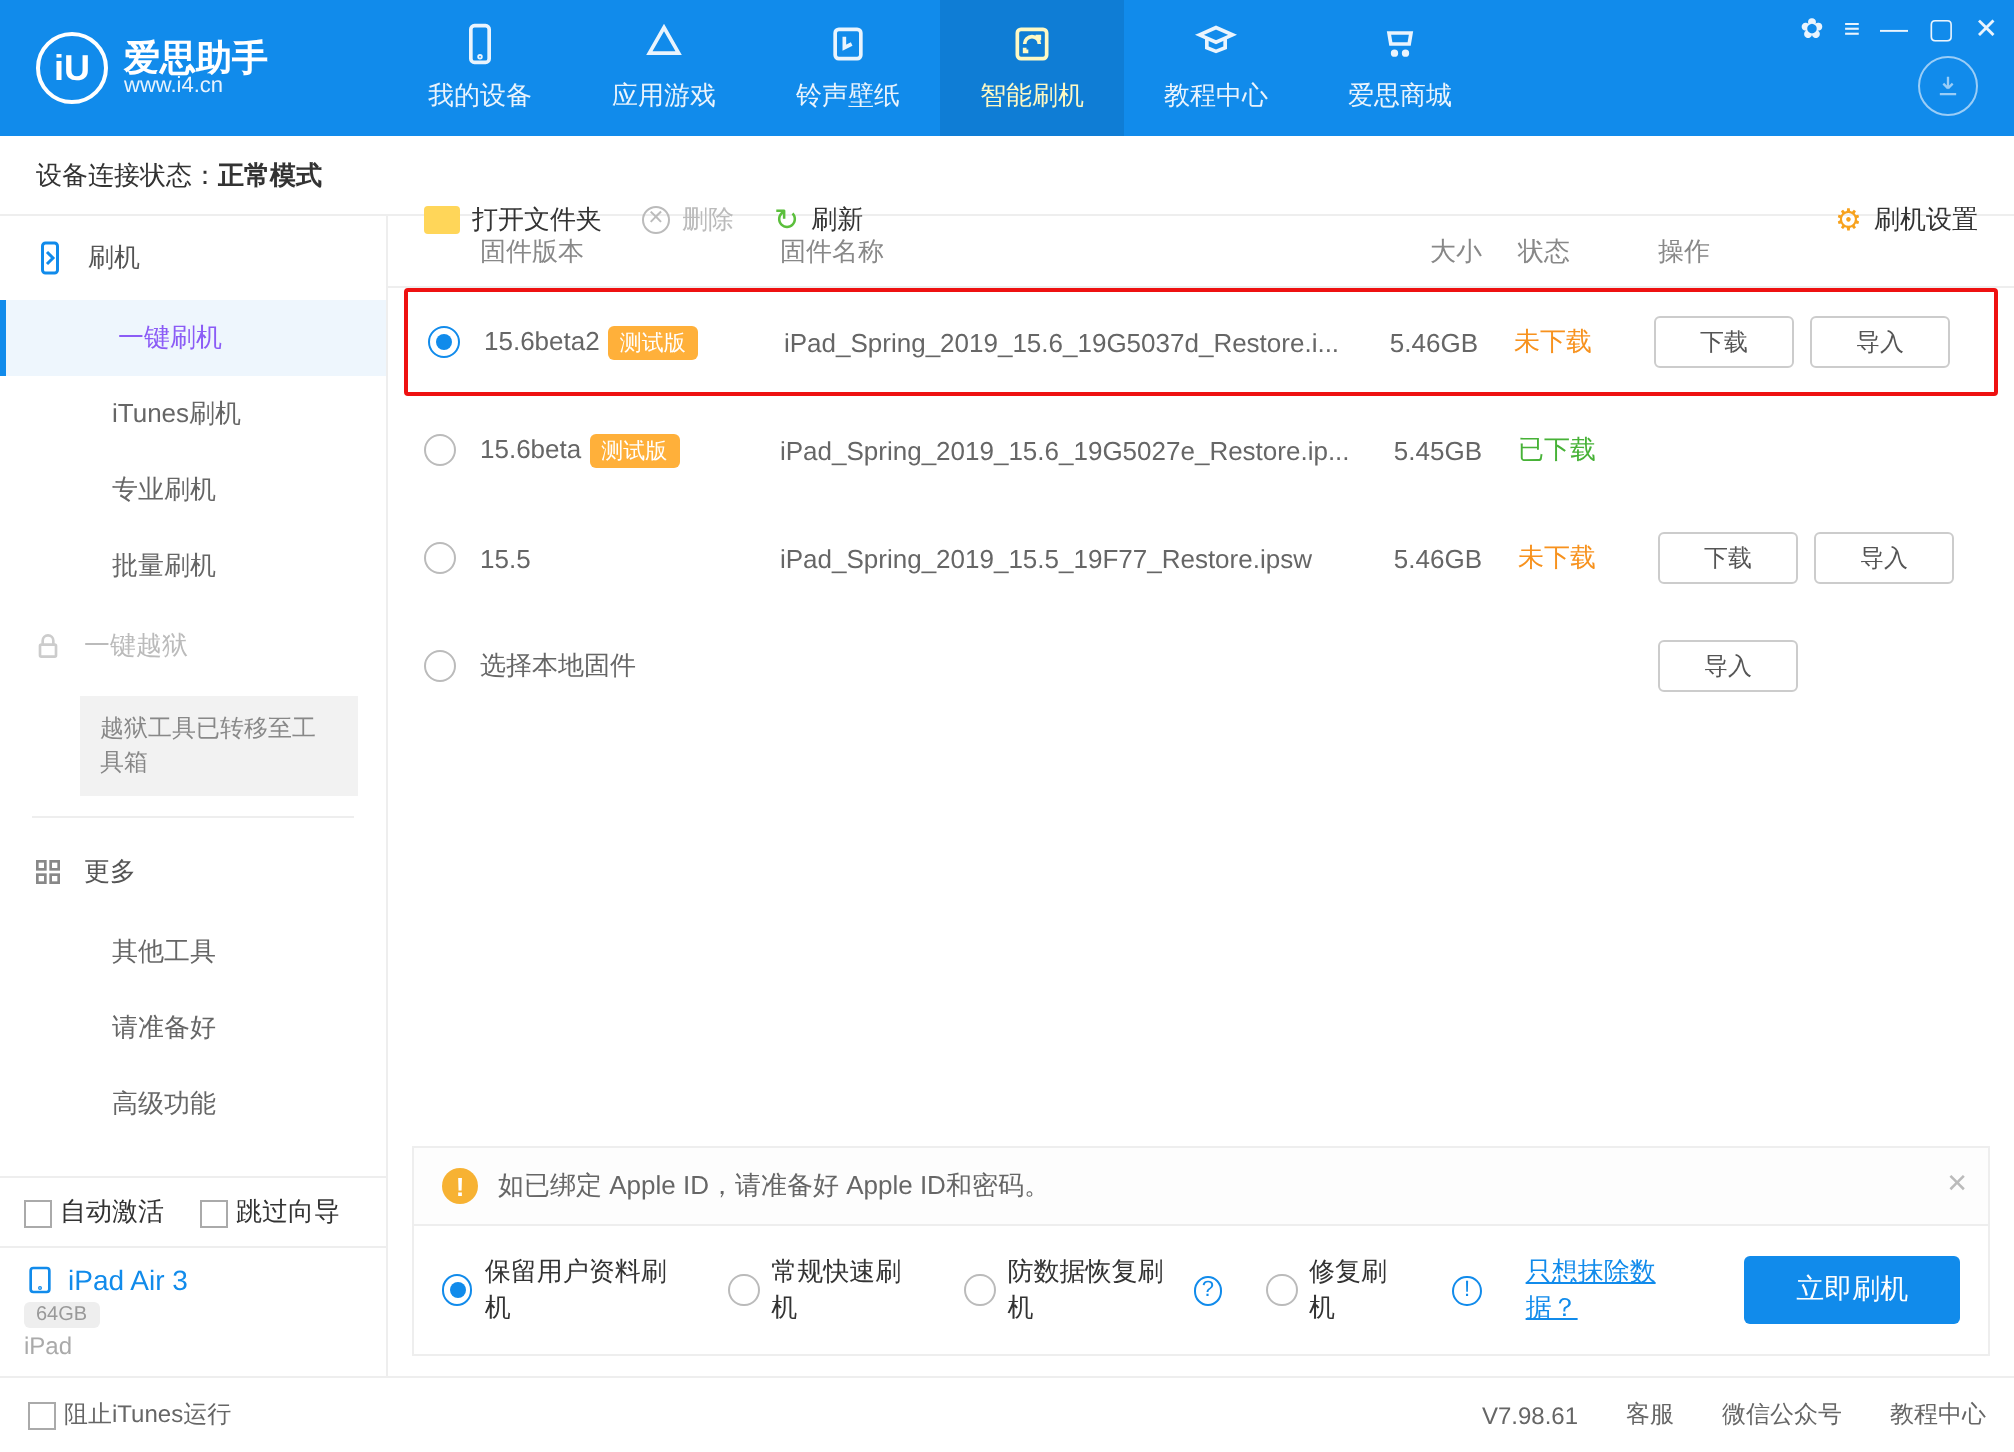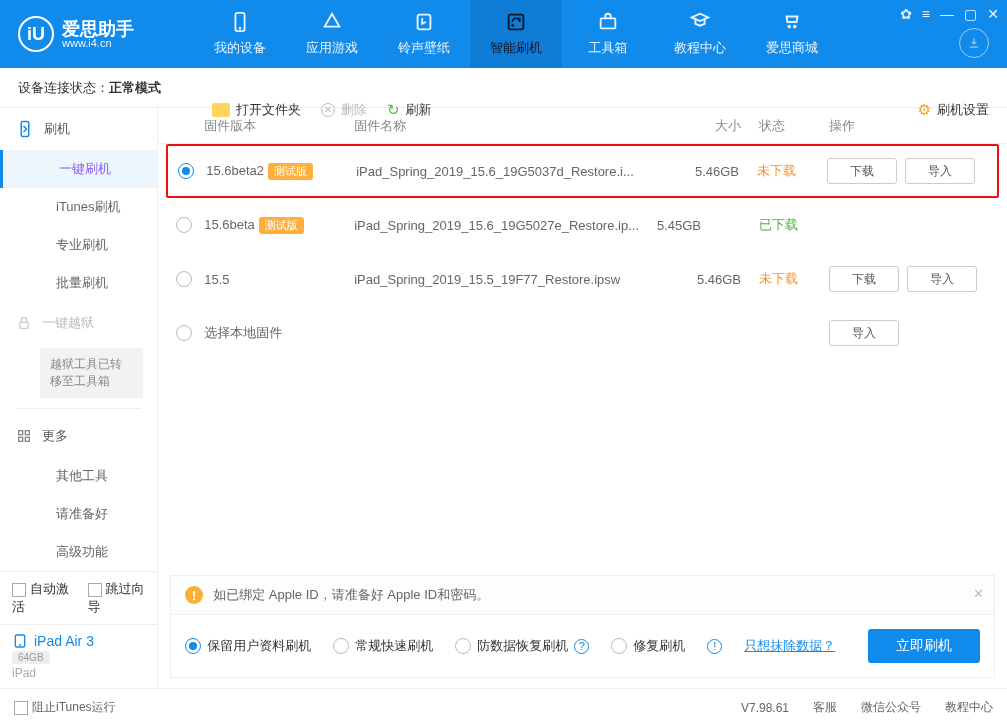--- a/index.html
+++ b/index.html
@@ -6,21 +6,21 @@
   body { width: 1007px; height: 726px; background: #fff; overflow: hidden; font-size: 13px; color: #333; }
 
   .titlebar { height: 68px; background: #118beb; display: flex; align-items: center; position: relative; }
   .logo-wrap { width: 194px; display: flex; align-items: center; padding-left: 18px; gap: 8px; }
   .logo-circle { width: 36px; height: 36px; border: 2px solid #fff; border-radius: 50%; color: #fff; display: flex; align-items: center; justify-content: center; font-weight: bold; font-size: 18px; }
   .logo-text { color: #fff; line-height: 1; }
   .logo-main { font-size: 18px; font-weight: 600; }
   .logo-sub { font-size: 11px; opacity: .9; }
   .topnav { display: flex; height: 100%; }
   .topnav-item { width: 92px; display: flex; flex-direction: column; align-items: center; justify-content: center; color: #eaf4fd; gap: 6px; cursor: pointer; }
-  .topnav-item.active { background: #0f7dd5; color: #0f172a; }
+  .topnav-item.active { background: #0f7dd5; color: #fef9c3; }
   .topnav-item svg { width: 22px; height: 22px; }
   .win-controls { position: absolute; right: 6px; top: 4px; display: flex; gap: 6px; color: #eaf4fd; font-size: 14px; }
   .win-controls span { cursor: pointer; padding: 2px; }
   .download-bubble { position: absolute; right: 18px; bottom: 10px; width: 30px; height: 30px; border: 1.5px solid #9acdf7; border-radius: 50%; color: #9acdf7; display: flex; align-items: center; justify-content: center; cursor: pointer; }
 
   .subbar { height: 40px; border-bottom: 1px solid #eee; display: flex; align-items: center; }
   .devstatus { width: 194px; padding-left: 18px; font-size: 13px; }
   .devstatus b { font-weight: 600; }
   .toolbar { flex: 1; display: flex; align-items: center; gap: 20px; padding-left: 18px; padding-right: 18px; margin-top: 44px; }
   .tool { display: flex; align-items: center; gap: 6px; font-size: 13px; cursor: pointer; }
@@ -59,21 +59,21 @@
   .rows { flex: 1; padding: 0 8px; }
   .row { display: flex; align-items: center; height: 54px; padding: 0 10px; font-size: 13px; color: #666; }
   .row.highlight { border: 2px solid #e11; border-radius: 2px; }
   .radio { width: 16px; height: 16px; border: 1.5px solid #bbb; border-radius: 50%; display: flex; align-items: center; justify-content: center; }
   .radio.selected { border-color: #118beb; }
   .radio.selected::after { content: ""; width: 8px; height: 8px; background: #118beb; border-radius: 50%; }
   .beta-tag { display: inline-block; font-size: 11px; padding: 1px 6px; background: #ffb03a; color: #fff; border-radius: 3px; margin-left: 4px; }
   .btn { width: 70px; height: 26px; border: 1px solid #ccc; background: #fff; border-radius: 3px; font-size: 12px; color: #555; cursor: pointer; }
   .btn + .btn { margin-left: 8px; }
   .status-orange { color: #f7921e; }
-  .status-green { color: #47b237; margin-left: 40px; }
+  .status-green { color: #47b237; }
 
   .notice { margin: 8px 12px 0 12px; border: 1px solid #eee; background: #fdfdfd; padding: 10px 14px; font-size: 13px; color: #666; display: flex; align-items: center; gap: 10px; position: relative; }
   .notice .warn { width: 18px; height: 18px; border-radius: 50%; background: #f7b233; color: #fff; display: inline-flex; align-items: center; justify-content: center; font-weight: bold; }
   .notice .close-x { position: absolute; right: 10px; top: 10px; color: #bbb; cursor: pointer; }
 
   .options-row { margin: 0 12px 10px 12px; border: 1px solid #eee; border-top: 0; background: #fff; padding: 14px; display: flex; align-items: center; gap: 22px; font-size: 13px; }
   .opt { display: flex; align-items: center; gap: 6px; }
   .info-dot { width: 15px; height: 15px; border: 1px solid #118beb; color: #118beb; border-radius: 50%; display: inline-flex; align-items: center; justify-content: center; font-size: 11px; }
   .link { color: #118beb; text-decoration: underline; cursor: pointer; }
   .primary-btn { margin-left: auto; background: #118beb; color: #fff; border: none; border-radius: 3px; height: 34px; width: 112px; font-size: 14px; cursor: pointer; }
@@ -112,27 +112,20 @@
           <path d="M10 8v6l4-2"></path>
         </svg>
         <span>铃声壁纸</span>
       </div>
     <div class="topnav-item active">
         <svg viewBox="0 0 24 24" fill="none" stroke="currentColor" stroke-width="2">
           <rect x="4" y="4" width="16" height="16" rx="2"></rect>
           <path d="M8 12a4 4 0 0 1 8 0M14 8l2 0 0 2M10 16l-2 0 0-2"></path>
         </svg>
         <span>智能刷机</span>
-      </div>
-    <div class="topnav-item">
-        <svg viewBox="0 0 24 24" fill="none" stroke="currentColor" stroke-width="2">
-          <rect x="4" y="8" width="16" height="11" rx="1"></rect>
-          <path d="M9 8V6a3 3 0 0 1 6 0v2"></path>
-        </svg>
-        <span>工具箱</span>
       </div>
     <div class="topnav-item">
         <svg viewBox="0 0 24 24" fill="none" stroke="currentColor" stroke-width="2">
           <path d="M3 7l9-4 9 4-9 4z"></path>
           <path d="M7 9v5l5 2 5-2V9"></path>
         </svg>
         <span>教程中心</span>
       </div>
     <div class="topnav-item">
         <svg viewBox="0 0 24 24" fill="none" stroke="currentColor" stroke-width="2">

